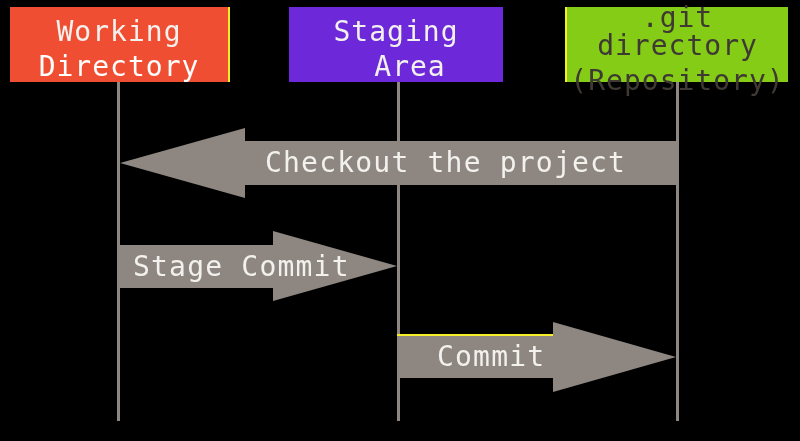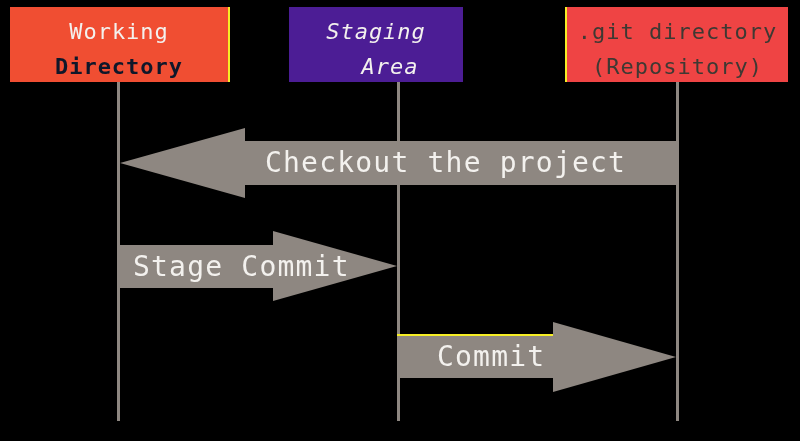--- a/index.html
+++ b/index.html
@@ -15,21 +15,21 @@
   .box {
     position: absolute;
     top: 7px;
     height: 75px;
     box-sizing: border-box;
     display: flex;
     flex-direction: column;
     align-items: center;
     justify-content: center;
     text-align: center;
-    font-size: 22px;
+    font-size: 28px;
     line-height: 28px;
     letter-spacing: 1px;
     padding-top: 10px;
     gap: 7px;
   }
   .lifeline {
     position: absolute;
     top: 82px;
     width: 3px;
     height: 339px;
@@ -63,29 +63,29 @@
 <body>
 
 <div class="stage">
 
   <div class="lifeline" style="left: 117px; background-color: rgb(142, 135, 129);"></div>
   <div class="lifeline" style="left: 397px; background-color: rgb(142, 135, 129);"></div>
   <div class="lifeline" style="left: 676px; background-color: rgb(142, 135, 129);"></div>
 
   <div class="box" style="left: 10px; width: 220px; border-right: 2px solid rgb(246, 238, 38); background-color: rgb(240, 78, 50);">
     <span style="color: rgb(243, 241, 238);">Working</span>
-    <span style="color: #0f172a; font-weight: bold;">Directory</span>
+    <span style="color: #ffffff;">Directory</span>
   </div>
 
-  <div class="box" style="left: 289px; width: 174px; background-color: #4c1d95; font-style: italic;">
+  <div class="box" style="left: 289px; width: 214px; background-color: #6d28d9;">
     <span style="color: rgb(243, 241, 238);">Staging</span>
     <span style="color: rgb(243, 241, 238); margin-left: 28px;">Area</span>
   </div>
 
-  <div class="box" style="left: 565px; width: 223px; border-left: 2px solid rgb(246, 238, 38); background-color: #ef4444;">
+  <div class="box" style="left: 565px; width: 223px; border-left: 2px solid rgb(246, 238, 38); background-color: #84cc16;">
     <span style="color: rgb(62, 57, 51);">.git directory</span>
     <span style="color: rgb(62, 57, 51);">(Repository)</span>
   </div>
 
   <div>
     <div class="arrow-body" style="left: 245px; top: 141px; width: 432px; height: 44px; background-color: rgb(142, 135, 129);"></div>
     <div class="arrow-head head-left" style="left: 120px; top: 128px; border-right-color: rgb(142, 135, 129);"></div>
     <div class="arrow-label" style="left: 265px; top: 141px; height: 44px; line-height: 44px; color: rgb(243, 241, 238);">Checkout the project</div>
   </div>
 

